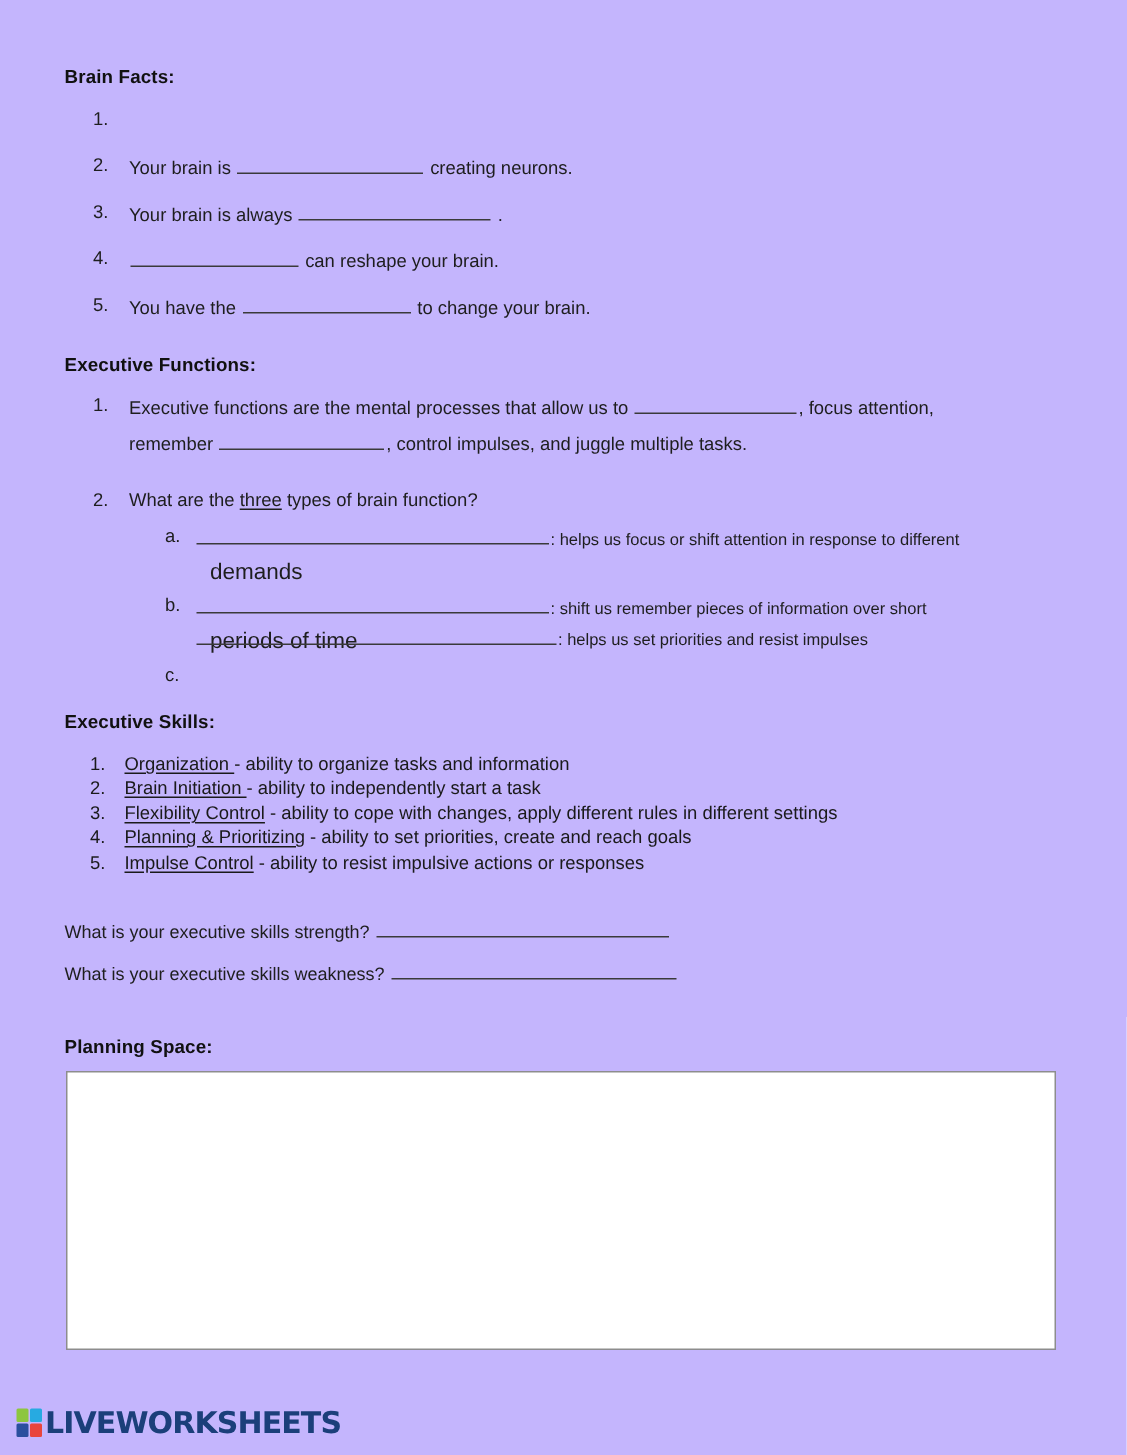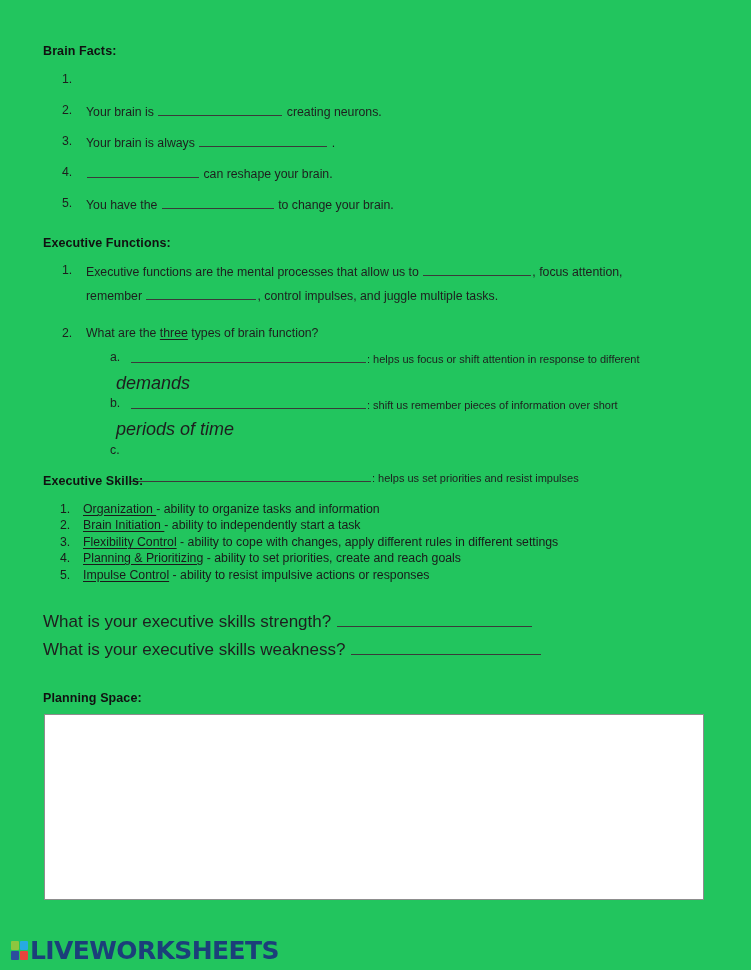--- a/index.html
+++ b/index.html
@@ -13,21 +13,21 @@
     position: relative;
     overflow: hidden;
     font-family: "Liberation Sans", sans-serif;
     color: #1a1a1a;
     -webkit-font-smoothing: antialiased;
   }
 
   .page {
     position: absolute;
     inset: 0;
-    background: #22c55e;
+    background: #c4b5fd;
   }
 
   
   .h-section {
     position: absolute;
     left: 43px;
     font-size: 12.5px;
     font-weight: bold;
     color: #111;
     letter-spacing: 0.1px;
@@ -58,25 +58,24 @@
   }
   .s-body {
     position: absolute;
     left: 130px;
     font-size: 11px;
     color: #1e1e1e;
     white-space: nowrap;
   }
   .s-cont {
     position: absolute;
-    left: 116px;
-    font-size: 18px;
-    color: #1e1e1e;
-    white-space: nowrap;
-    font-style: italic;
+    left: 140px;
+    font-size: 15px;
+    color: #1e1e1e;
+    white-space: nowrap;
   }
 
   
   .blank {
     display: inline-block;
     border-bottom: 1.2px solid #3a3a3a;
     vertical-align: baseline;
     height: 12px;
     margin: 0 1px;
   }
@@ -89,21 +88,21 @@
     position: absolute;
     left: 83px;
     font-size: 12.3px;
   }
   .u { text-decoration: underline; text-underline-offset: 1.5px; }
 
   
   .fr {
     position: absolute;
     left: 43px;
-    font-size: 17px;
+    font-size: 12px;
     color: #1e1e1e;
     white-space: nowrap;
   }
 
   
   .plan-box {
     position: absolute;
     left: 44px;
     top: 714px;
     width: 660px;
@@ -129,21 +128,21 @@
     grid-template-columns: 1fr 1fr;
     grid-template-rows: 1fr 1fr;
     gap: 1px;
   }
   .logo-grid i {
     display: block;
     border-radius: 1px;
   }
   .logo-text {
     font-family: "DejaVu Sans", sans-serif;
-    font-size: 25px;
+    font-size: 20px;
     font-weight: bold;
     letter-spacing: -0.6px;
     line-height: 1;
   }
 </style>
 </head>
 <body>
 
 <div class="page">
 
@@ -201,21 +200,21 @@
   </div>
   <div class="s-cont" style="top:373px">demands</div>
 
   <div class="s-letter" style="top:396px">b.</div>
   <div class="s-body" style="top:396px">
     <span class="blank" style="width:235px"></span><span>: shift us remember pieces of information over short</span>
   </div>
   <div class="s-cont" style="top:419px">periods of time</div>
 
   <div class="s-letter" style="top:443px">c.</div>
-  <div class="s-body" style="top:469px">
+  <div class="s-body" style="top:417px">
     <span class="blank" style="width:240px"></span><span>: helps us set priorities and resist impulses</span>
   </div>
 
   <div class="h-section" style="top:474px">Executive Skills:</div>
 
   <div class="sk-num" style="top:502px">1.</div>
   <div class="sk-body" style="top:502px">
     <span class="u">Organization </span><span>- ability to organize tasks and information</span>
   </div>
 

